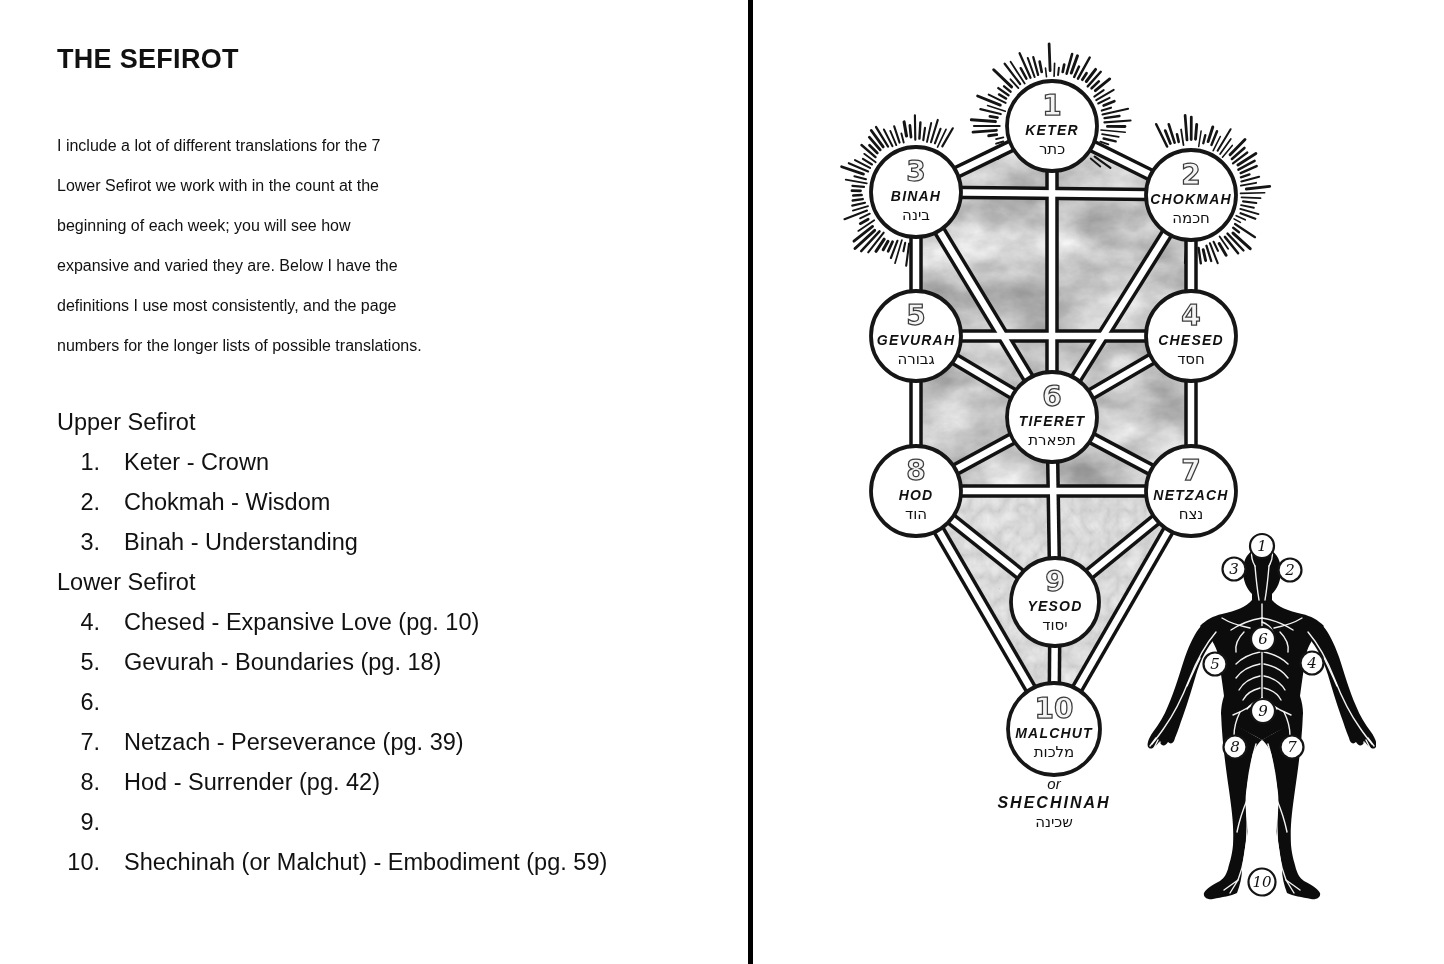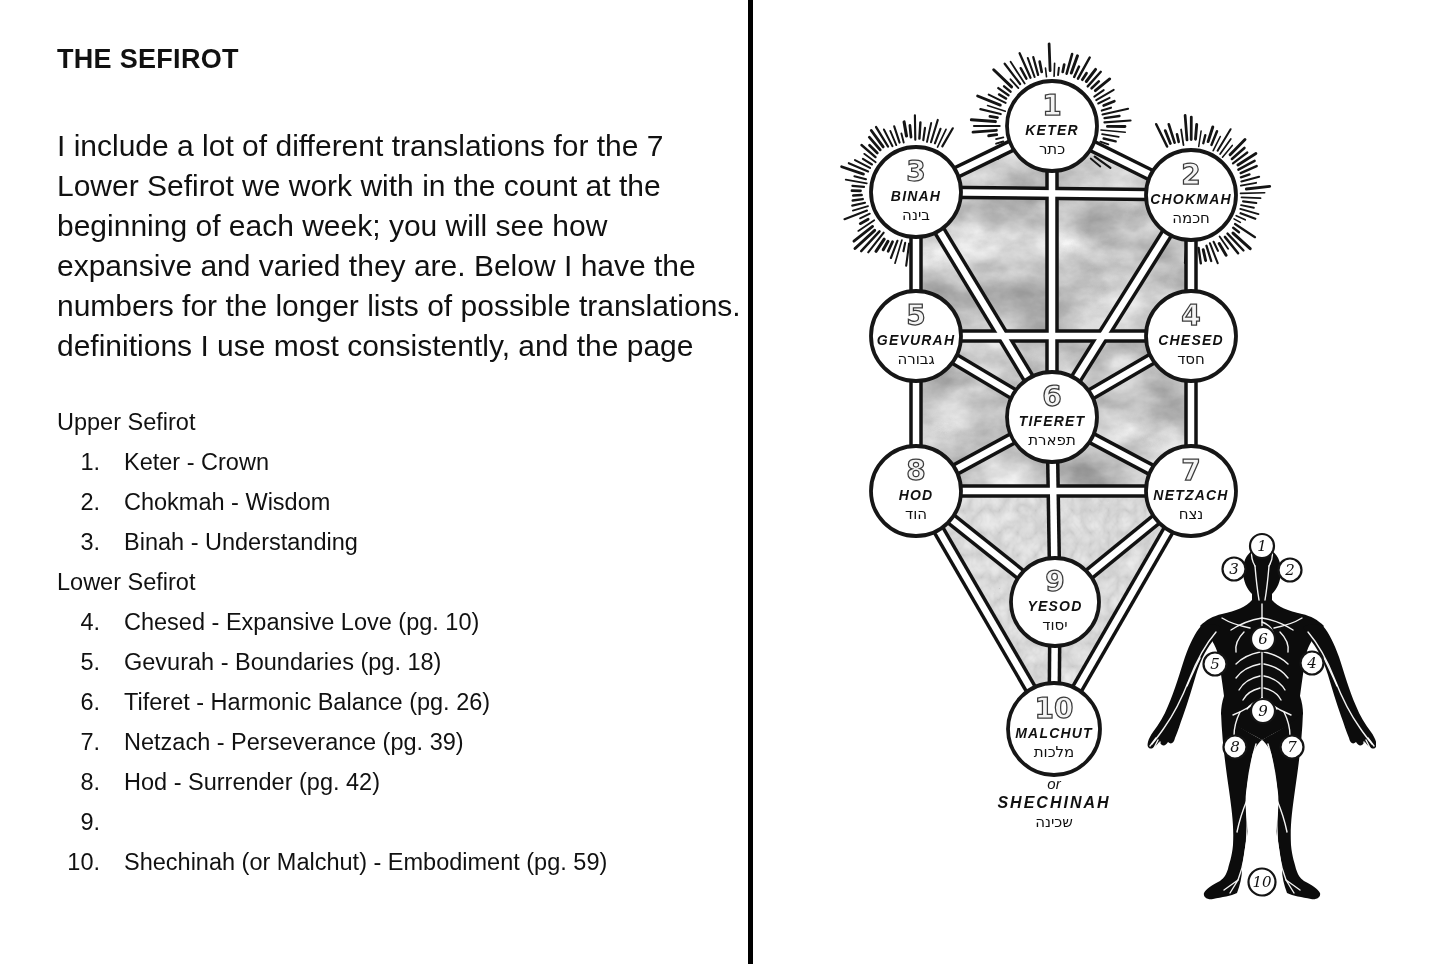--- a/index.html
+++ b/index.html
@@ -1,19 +1,19 @@
 <!DOCTYPE html>
 <html><head>
 <meta charset="utf-8">
 <style>
   html,body{margin:0;padding:0;background:#ffffff;}
   .page{position:relative;width:1376px;height:964px;background:#ffffff;overflow:hidden;
         font-family:"Liberation Sans",sans-serif;color:#111;}
   .title{position:absolute;left:57px;top:44px;font-size:27px;font-weight:bold;letter-spacing:.3px;}
-  .intro{position:absolute;left:57px;top:126px;font-size:30px;line-height:40px;white-space:nowrap;}
+  .intro{position:absolute;left:57px;top:126px;font-size:16px;line-height:40px;white-space:nowrap;}
   .lists{position:absolute;left:57px;top:402px;font-size:23.5px;line-height:40px;}
   .row{display:flex;height:40px;white-space:nowrap;}
   .heading{height:40px;white-space:nowrap;}
   .num{width:43px;text-align:right;}
   .txt{margin-left:24px;}
   .divider{position:absolute;left:748px;top:0;width:5px;height:964px;background:#000;}
   svg.diagram{position:absolute;left:753px;top:0;}
   .node-circle{fill:#ffffff;stroke:#161616;stroke-width:3.8;}
   .node-num{font:bold 28px "DejaVu Sans",sans-serif;fill:#f4f4f4;stroke:#3c3c3c;stroke-width:1.25px;text-anchor:middle;}
   .node-name{font:italic bold 14px "Liberation Sans",sans-serif;letter-spacing:1.2px;text-anchor:middle;fill:#111;}
@@ -35,22 +35,22 @@
 <div class="page">
 
   <div>
     <div class="title">THE SEFIROT</div>
 
     <div class="intro">
       <div>I include a lot of different translations for the 7</div>
       <div>Lower Sefirot we work with in the count at the</div>
       <div>beginning of each week; you will see how</div>
       <div>expansive and varied they are. Below I have the</div>
+      <div>definitions I use most consistently, and the page</div>
       <div>numbers for the longer lists of possible translations.</div>
-      <div>definitions I use most consistently, and the page</div>
     </div>
 
     <div class="lists">
       <div class="heading">Upper Sefirot</div>
       <div class="row">
         <span class="num">1.</span>
         <span class="txt">Keter - Crown</span>
       </div>
       <div class="row">
         <span class="num">2.</span>
@@ -64,21 +64,20 @@
       <div class="row">
         <span class="num">4.</span>
         <span class="txt">Chesed - Expansive Love (pg. 10)</span>
       </div>
       <div class="row">
         <span class="num">5.</span>
         <span class="txt">Gevurah - Boundaries (pg. 18)</span>
       </div>
       <div class="row">
         <span class="num">6.</span>
-        <span class="txt">Tiferet - Harmonic Balance (pg. 26)</span>
       </div>
       <div class="row">
         <span class="num">7.</span>
         <span class="txt">Netzach - Perseverance (pg. 39)</span>
       </div>
       <div class="row">
         <span class="num">8.</span>
         <span class="txt">Hod - Surrender (pg. 42)</span>
       </div>
       <div class="row">

